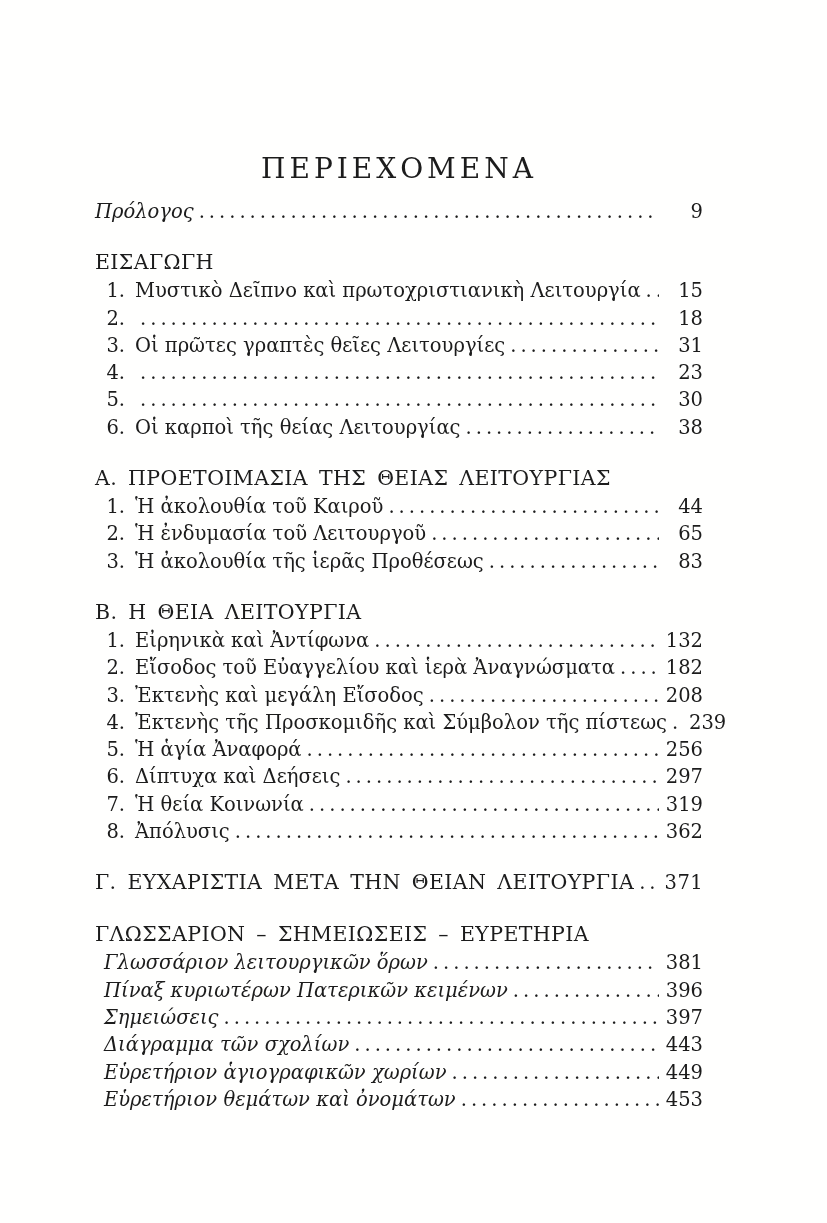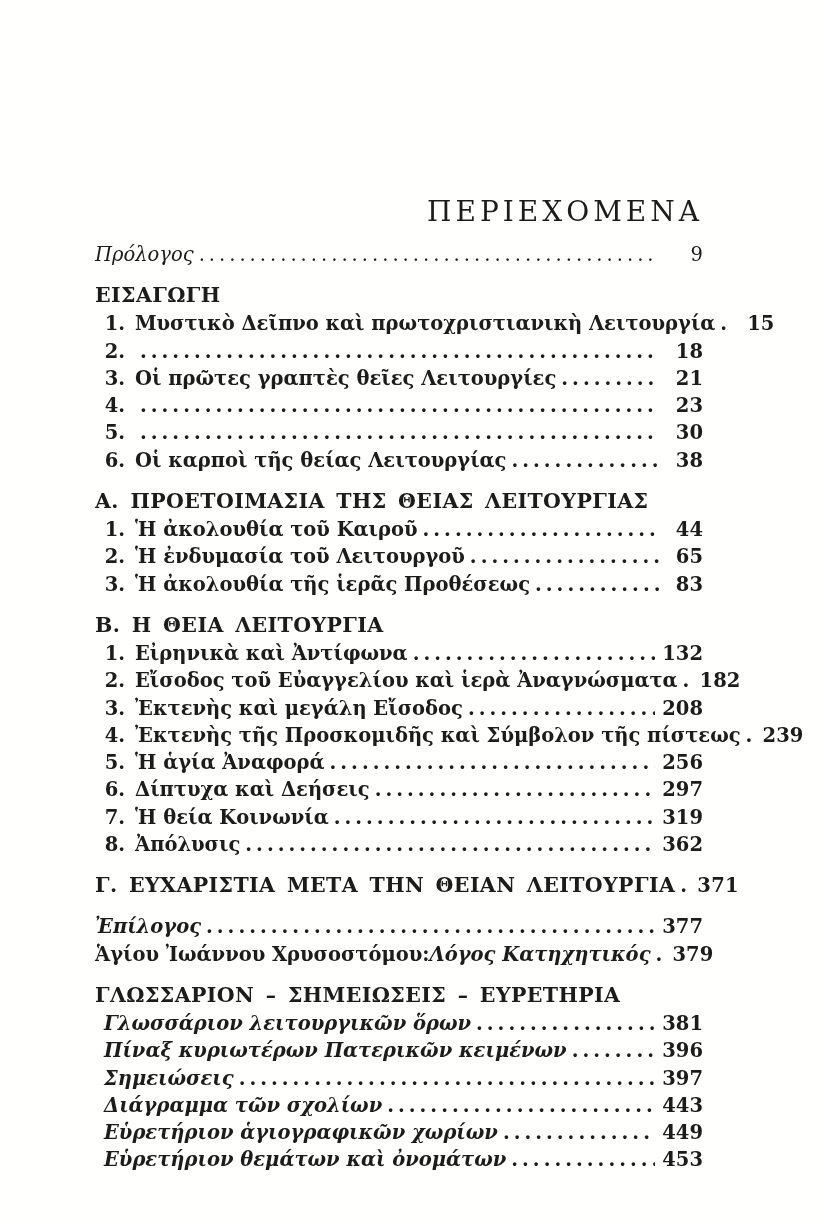--- a/index.html
+++ b/index.html
@@ -19,30 +19,29 @@
     width: 827px;
     height: 1223px;
     padding-top: 153px;
     background: #fffffe;
   }
   .content {
     width: 608px;
     margin-left: 95px;
   }
   .title {
-    text-align: right;
+    text-align: center;
     font-size: 28px;
     letter-spacing: 4px;
     line-height: 32px;
     margin-bottom: 13px;
     white-space: nowrap;
-    margin-top: 43px;
   }
   .toc-section { margin-top: 0; }
-  .toc-section + .toc-section { margin-top: 13px; font-weight: bold; }
+  .toc-section + .toc-section { margin-top: 23px; }
 
   .row {
     display: flex;
     align-items: center;
     font-size: 19.5px;
     line-height: 27.3px;
     white-space: nowrap;
   }
   .heading-row {
     font-size: 20.5px;
@@ -107,21 +106,21 @@
           </div>
           <div class="row">
             <span class="num">2.</span>
             <span class="leader"></span>
             <span class="page-num">18</span>
           </div>
           <div class="row">
             <span class="num">3.</span>
             <span class="entry-text">Οἱ πρῶτες γραπτὲς θεῖες Λειτουργίες</span>
             <span class="leader"></span>
-            <span class="page-num">21</span>
+            <span class="page-num">31</span>
           </div>
           <div class="row">
             <span class="num">4.</span>
             <span class="leader"></span>
             <span class="page-num">23</span>
           </div>
           <div class="row">
             <span class="num">5.</span>
             <span class="leader"></span>
             <span class="page-num">30</span>
@@ -207,33 +206,20 @@
             <span class="entry-text">Ἀπόλυσις</span>
             <span class="leader"></span>
             <span class="page-num">362</span>
           </div>
         </div>
         <div class="toc-section">
           <div class="row heading-row">
             <span class="entry-text">Γ. ΕΥΧΑΡΙΣΤΙΑ ΜΕΤΑ ΤΗΝ ΘΕΙΑΝ ΛΕΙΤΟΥΡΓΙΑ</span>
             <span class="leader"></span>
             <span class="page-num">371</span>
-          </div>
-        </div>
-        <div class="toc-section">
-          <div class="row">
-            <span class="entry-text it">Ἐπίλογος</span>
-            <span class="leader"></span>
-            <span class="page-num">377</span>
-          </div>
-          <div class="row">
-            <span class="entry-text">Ἁγίου Ἰωάννου Χρυσοστόμου: </span>
-            <span class="entry-text it">Λόγος Κατηχητικός</span>
-            <span class="leader"></span>
-            <span class="page-num">379</span>
           </div>
         </div>
         <div class="toc-section">
           <div class="row heading-row">
             <span class="entry-text">ΓΛΩΣΣΑΡΙΟΝ – ΣΗΜΕΙΩΣΕΙΣ – ΕΥΡΕΤΗΡΙΑ</span>
           </div>
           <div class="row indent">
             <span class="entry-text it">Γλωσσάριον λειτουργικῶν ὅρων</span>
             <span class="leader"></span>
             <span class="page-num">381</span>

